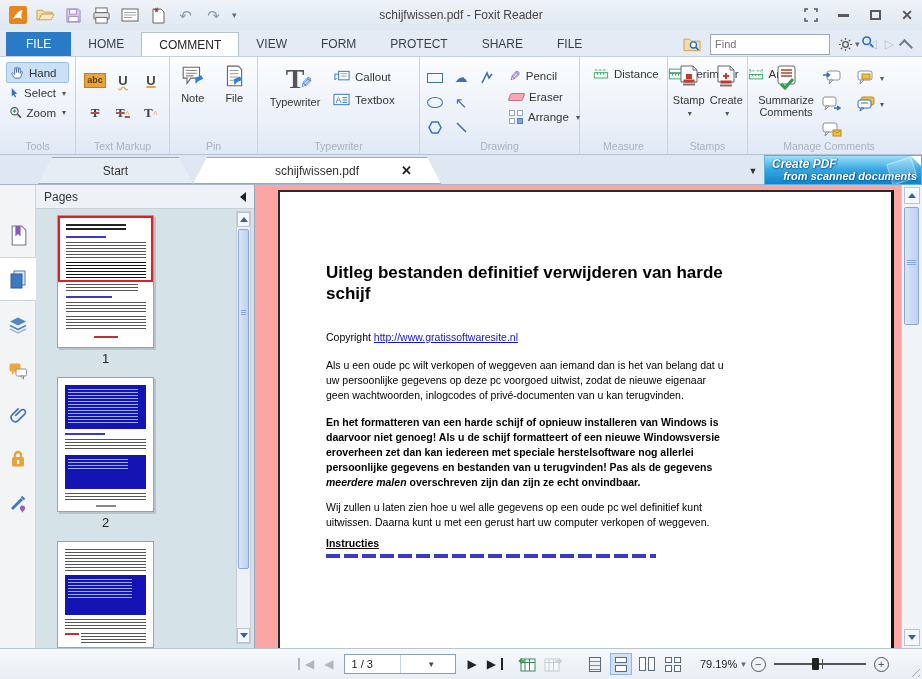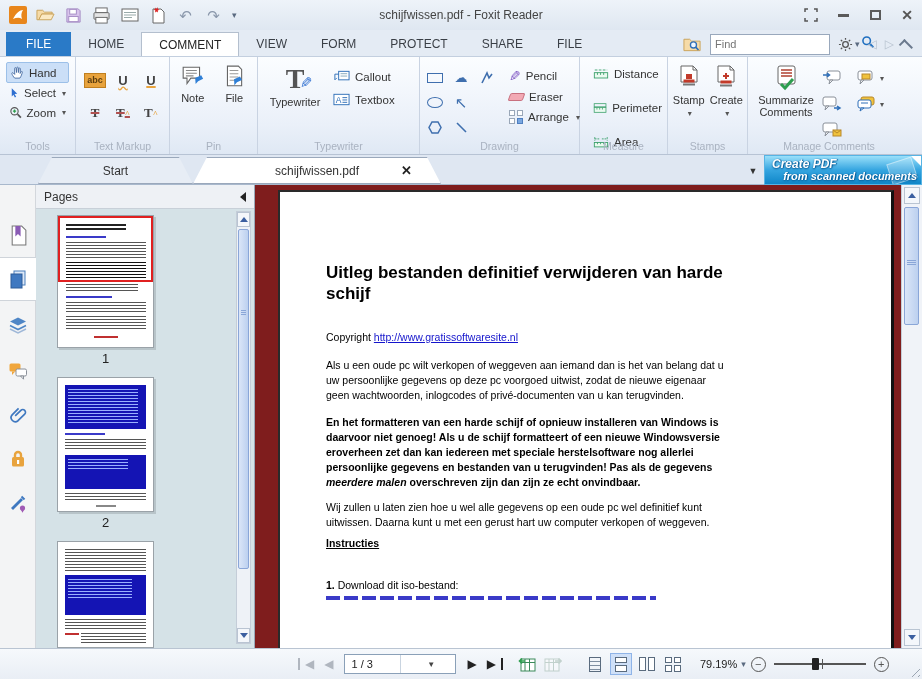--- a/index.html
+++ b/index.html
@@ -90,21 +90,21 @@
   .viewbox-red { position:absolute; border:2px solid #e02020; }
   .pagenum { position:absolute; width:97px; left:21px; text-align:center; font-size:13px; color:#222; }
   .pscroll { position:absolute; right:3px; top:26px; width:15px; bottom:4px; background:#eef2f7; border:1px solid #c4cdd8; }
   .pscroll .arr { position:absolute; left:0; width:13px; height:15px; background:#f4f7fb; border:1px solid #b9c4d2; display:flex; align-items:center; justify-content:center; }
   .tri-up { width:0;height:0;border-left:4px solid transparent;border-right:4px solid transparent;border-bottom:5px solid #3b5fa0; }
   .tri-dn { width:0;height:0;border-left:4px solid transparent;border-right:4px solid transparent;border-top:5px solid #3b5fa0; }
   .pthumb { position:absolute; left:1px; width:11px; background:linear-gradient(90deg,#dbe6f8,#bcd0ef); border:1px solid #8aa6d8; border-radius:2px; }
   .pthumb i { display:block; margin:80px 2px 0; height:1px; background:#8aa6d8; box-shadow:0 2px 0 #8aa6d8,0 4px 0 #8aa6d8; }
 
   
-  .docarea { flex:1; position:relative; background:#7f1d1d; border-left:1px solid #9aa8b8; overflow:hidden; }
+  .docarea { flex:1; position:relative; background:#fca5a5; border-left:1px solid #9aa8b8; overflow:hidden; }
   .page { position:absolute; left:23px; top:5px; width:616px; height:470px; background:#fff;
     border-left:2px solid #2a2a2a; border-top:2px solid #2a2a2a; border-right:3px solid #111; padding:70px 46px 0 46px; overflow:hidden; }
   .doc-title { font-size:17px; line-height:21px; font-weight:bold; color:#000; width:400px; margin-bottom:26px; }
   .doc-p { font-size:10.5px; line-height:15px; color:#000; width:402px; }
   .doc-link { color:#1414cc; text-decoration:underline; }
   .doc-link.bold { font-weight:bold; }
   .copyright { margin-bottom:13px;margin-top:20px; }
   .p1 { margin-bottom:12px; }
   .p2 { font-weight:bold; margin-bottom:10px; }
   .p3 { margin-bottom:6px; }
@@ -392,21 +392,21 @@
               <b class="b4"></b>
             </span>
             <span>Arrange</span>
             <span class="dropcaret">▾</span>
           </div>
       </div>
       <div class="rlabel">Drawing</div>
     </div>
 
     <div class="rgroup" style="width:88px">
-      <div style="display:flex;flex-direction:column;gap:20px;padding:6px 0 0 8px">
+      <div style="display:flex;gap:3px;padding:6px 0 0 8px">
         <div class="smallbtn">
             <svg class="svgi" width="16" height="12" viewBox="0 0 18 13">
               <path d="M2 2h14" stroke="#3aa06a" stroke-dasharray="3 1.5"></path>
               <rect x="1.5" y="5" width="15" height="6" fill="#eafaf0" stroke="#3aa06a"></rect>
               <path d="M5 5v2.5M8.5 5v2.5M12 5v2.5" stroke="#3aa06a"></path>
             </svg>
             <span>Distance</span>
           </div>
         <div class="smallbtn">
             <svg class="svgi" width="16" height="12" viewBox="0 0 18 13">
@@ -632,21 +632,20 @@
     </div>
 
     <div class="docarea">
       <div class="page">
         <div class="doc-title">Uitleg bestanden definitief verwijderen van harde schijf</div>
         <div class="doc-p copyright"><span>Copyright </span><span class="doc-link">http://www.gratissoftwaresite.nl</span></div>
         <div class="doc-p p1">Als u een oude pc wilt verkopen of weggeven aan iemand dan is het van belang dat u uw persoonlijke gegevens op deze pc voorgoed uitwist, zodat de nieuwe eigenaar geen wachtwoorden, inlogcodes of privé-documenten van u kan terugvinden.</div>
         <div class="doc-p p2"><span>En het formatteren van een harde schijf of opnieuw installeren van Windows is daarvoor niet genoeg! Als u de schijf formatteert of een nieuwe Windowsversie eroverheen zet dan kan iedereen met speciale herstelsoftware nog allerlei persoonlijke gegevens en bestanden van u terugvinden! Pas als de gegevens </span><span style="font-style:italic">meerdere malen</span><span> overschreven zijn dan zijn ze echt onvindbaar.</span></div>
         <div class="doc-p p3">Wij zullen u laten zien hoe u wel alle gegevens op een oude pc wel definitief kunt uitwissen. Daarna kunt u met een gerust hart uw computer verkopen of weggeven.</div>
         <div class="doc-p instr">Instructies</div>
-        <div class="doc-p step1"><b>1.</b><span> Download dit iso-bestand:</span></div>
         <div class="clipped-line"></div>
       </div>
       <div class="dscroll">
         <div class="arr" style="top:2px">
             <span class="tri-up"></span>
           </div>
         <div class="pthumb" style="left:2px;width:15px;top:22px;height:118px">
             <i style="margin-top:52px"></i>
           </div>
         <div class="arr" style="bottom:2px">

